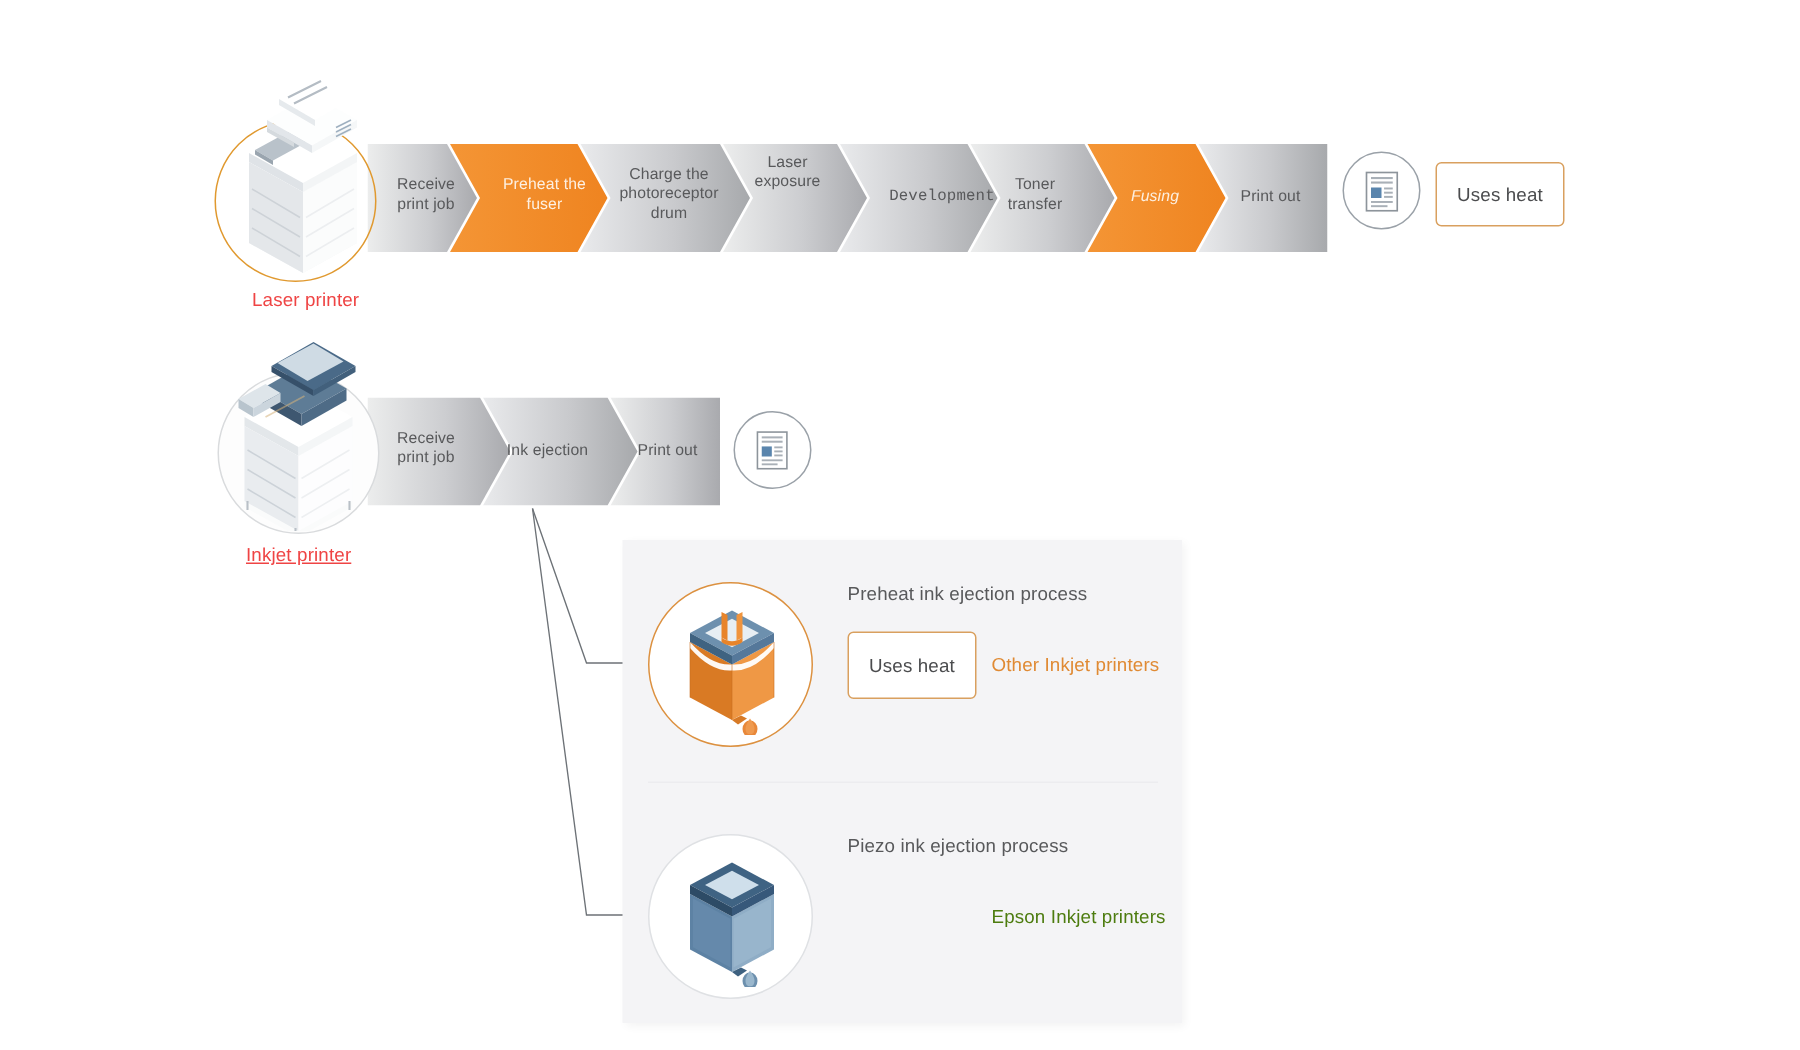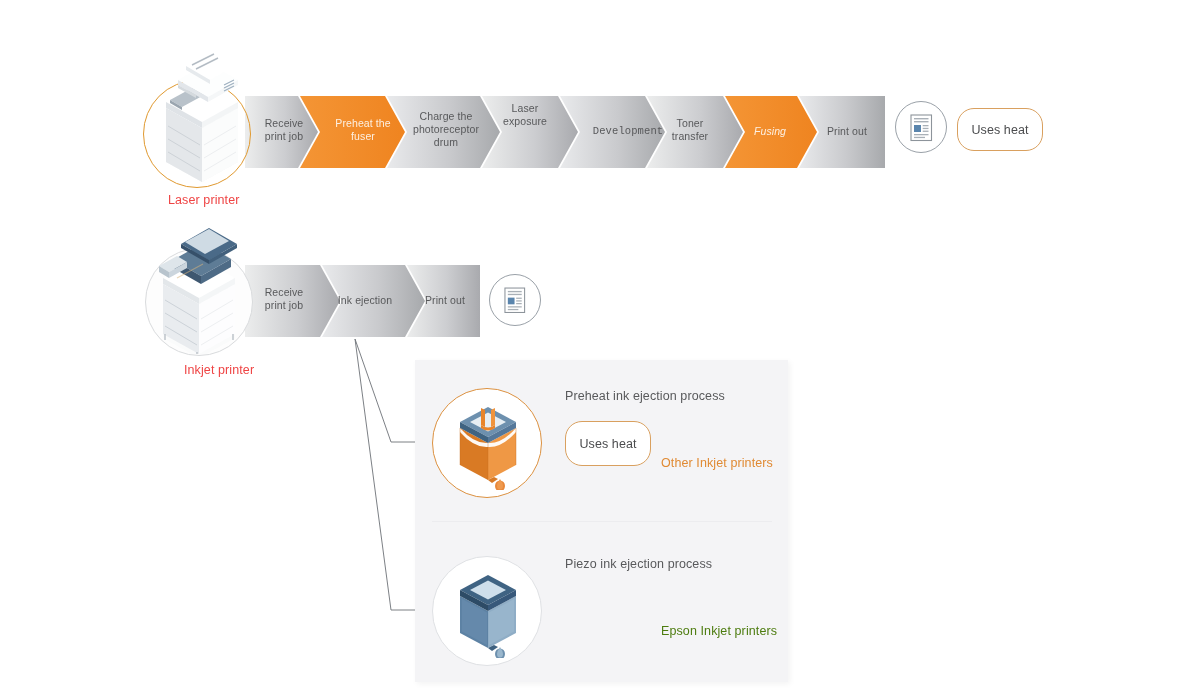--- a/index.html
+++ b/index.html
@@ -52,21 +52,21 @@
   .printer-art.inkjet { left: 147px; top: 222px; }
 
   .printer-label {
     position: absolute;
     font-size: 12.5px;
     color: #ef4444;
     letter-spacing: 0.1px;
     white-space: nowrap;
   }
   .printer-label.laser { left: 168px; top: 193px; }
-  .printer-label.inkjet { left: 184px; top: 363px; }
+  .printer-label.inkjet { left: 164px; top: 363px; text-decoration: underline; }
 
   
   .flow {
     position: absolute;
     height: 72px;
   }
   .flow.laser { left: 245px; top: 96px; width: 640px; }
   .flow.inkjet { left: 245px; top: 265px; width: 235px; }
 
   .flow svg { display: block; }
@@ -94,40 +94,39 @@
   .doc-circle.laser { left: 895px; top: 101px; width: 52px; height: 52px; }
   .doc-circle.inkjet { left: 489px; top: 274px; width: 52px; height: 52px; }
 
   
   .pill {
     position: absolute;
     box-sizing: border-box;
     display: flex;
     align-items: center;
     justify-content: center;
-    border-radius: 17px;
+    border-radius: 4px;
     background: #ffffff;
     font-size: 12.5px;
     color: #4b4c4e;
     letter-spacing: 0.1px;
     white-space: nowrap;
   }
   .pill.orange { border: 1.2px solid #d9a05f; }
   .pill.gray { border: 1.2px solid #9aa1a8; }
 
   .pill.laser-heat { left: 957px; top: 108px; width: 86px; height: 43px; }
   .pill.thermal-heat { left: 565px; top: 421px; width: 86px; height: 45px; }
   .pill.piezo-heat { left: 565px; top: 589px; width: 86px; height: 45px; }
 
   .brand-note {
     position: absolute;
     font-size: 12.5px;
     letter-spacing: 0.1px;
     white-space: nowrap;
-    margin-top: 20px;
   }
   .brand-note.orange { color: #e08a33; left: 661px; top: 436px; }
   .brand-note.blue { color: #4d7c0f; left: 661px; top: 604px; }
 
   
   .detail-panel {
     position: absolute;
     left: 415px; top: 360px;
     width: 373px; height: 322px;
     background: #f4f4f6;

